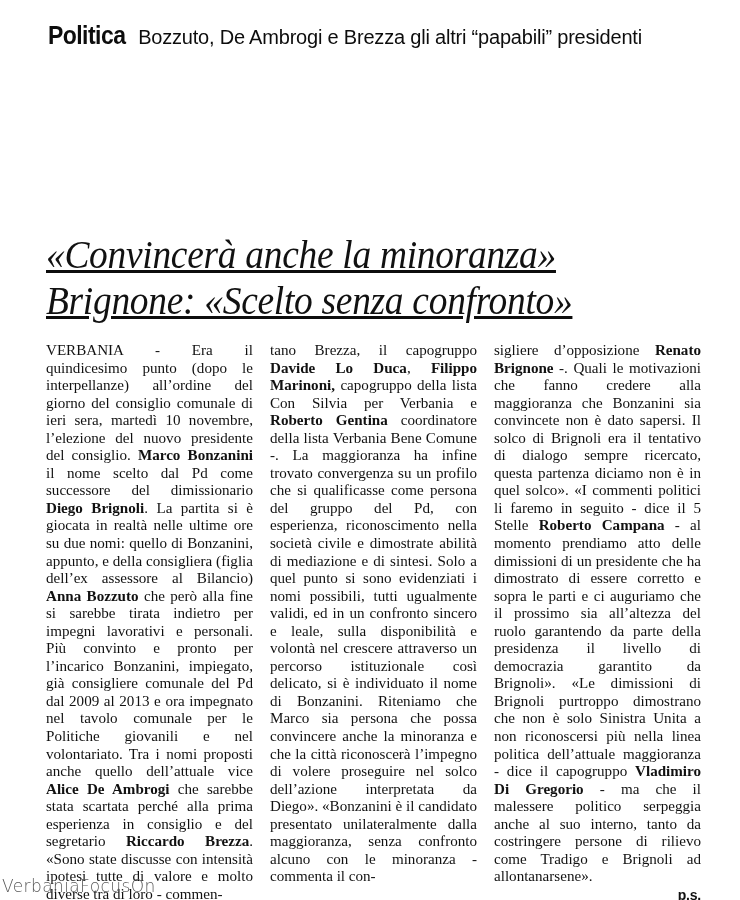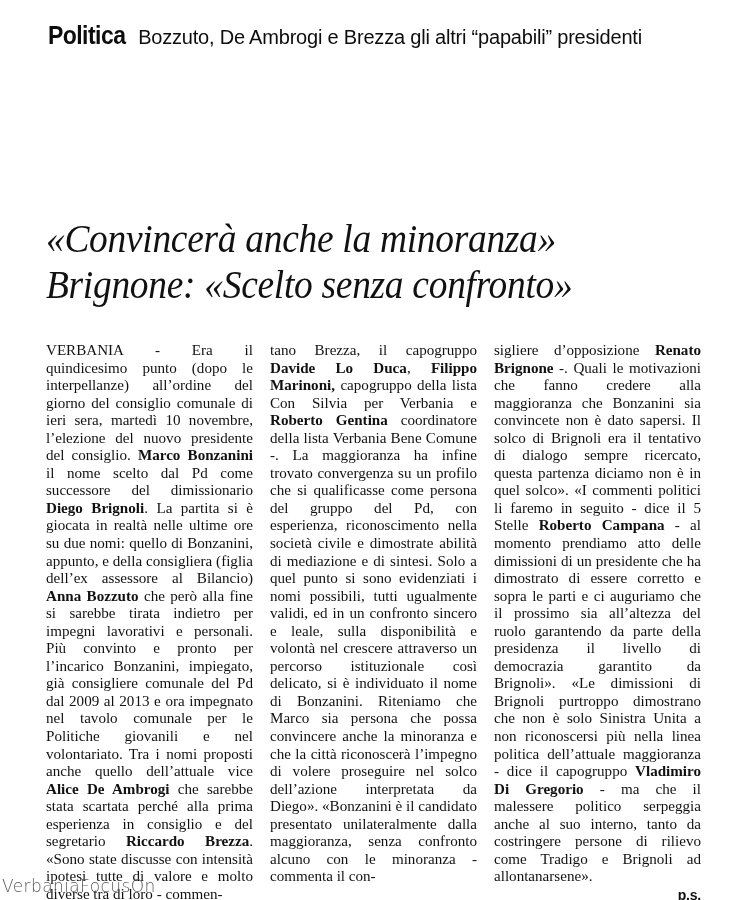--- a/index.html
+++ b/index.html
@@ -78,22 +78,23 @@
     letter-spacing: -1.5px;
     margin-top: 4px;
     margin-left: 18px;
     transform: scaleX(0.72) scaleY(1.06);
   }
 
   
   .subhead {
     position: absolute;
     left: 46px;
-    top: 216px;
+    top: 232px;
     width: 665px;
+    text-decoration: underline;
   }
   .subhead-line {
     display: block;
     font-family: "Liberation Serif", serif;
     font-style: italic;
     font-size: 39px;
     line-height: 46px;
     letter-spacing: -0.3px;
     white-space: nowrap;
     transform: scaleX(0.96);

